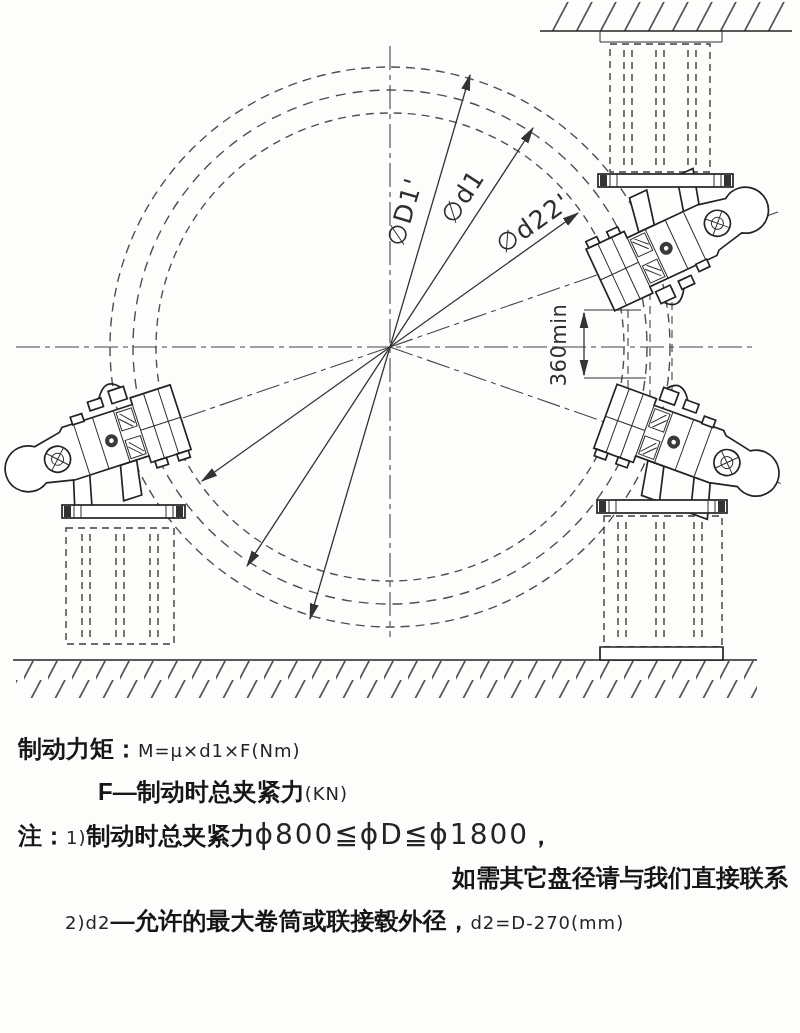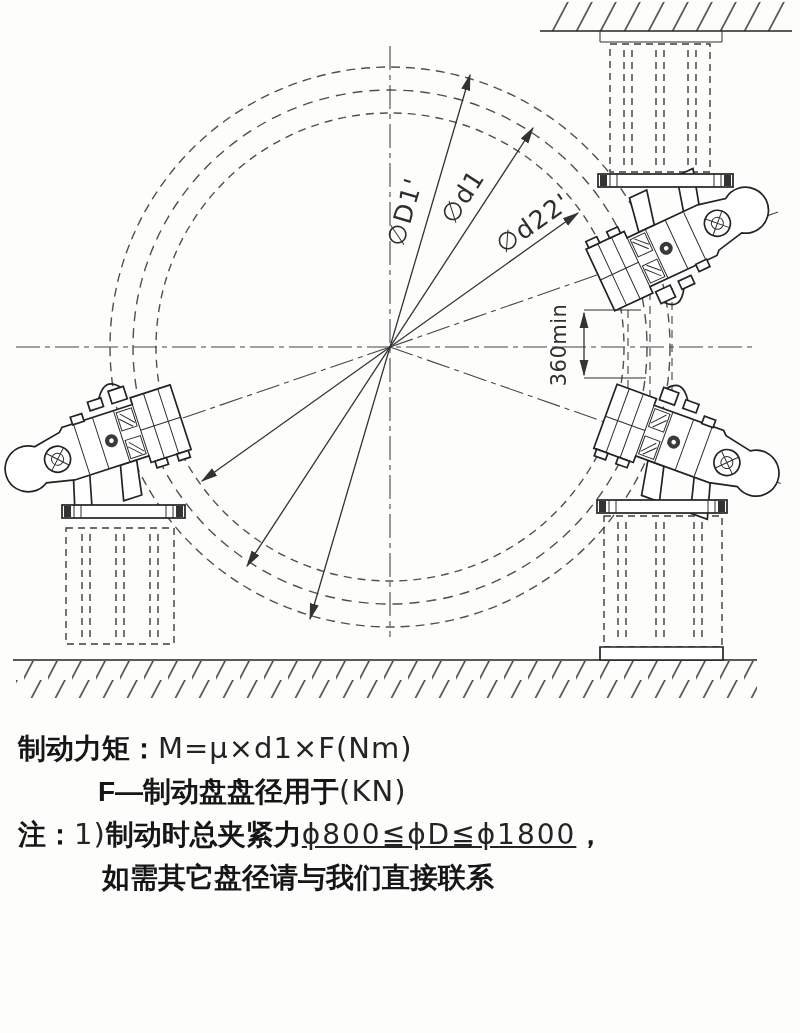--- a/index.html
+++ b/index.html
@@ -13,24 +13,24 @@
   .cl  {stroke:#454545;stroke-width:1.1;stroke-dasharray:24 5 5 5;fill:none;}
   .circ{stroke:#4f4f4f;stroke-width:1.4;fill:none;}
   .dsh {stroke:#525252;stroke-width:1.2;stroke-dasharray:8 6;fill:none;}
   .dim {stroke:#333333;stroke-width:1.3;fill:none;}
   .ped {stroke:#3c3c3c;stroke-width:1.4;stroke-dasharray:7 5;fill:none;}
   .dimtxt{font-family:"DejaVu Sans",sans-serif;font-size:25px;fill:#2e2e2e;letter-spacing:1.5px;}
   .dimtxt.small{font-size:21px;letter-spacing:0.5px;}
   
   .notes{position:absolute;left:18px;top:727px;width:770px;}
   .nl{white-space:nowrap;height:43px;line-height:43px;}
-  .cn{font-weight:700;font-size:28px;font-family:"Liberation Sans",sans-serif;color:#161616;}
-  .lt{font-weight:400;font-size:29px;font-family:"DejaVu Sans",sans-serif;color:#242424;letter-spacing:1px;}
-  .big{font-size:28px;letter-spacing:2px;text-decoration:underline;}
-  .ind3{padding-left:78px;} .ind4{padding-left:80px;} .ind6{padding-left:84px;} .ind7{padding-left:47px;}
+  .cn{font-weight:700;font-size:24px;font-family:"Liberation Sans",sans-serif;color:#161616;}
+  .lt{font-weight:400;font-size:18px;font-family:"DejaVu Sans",sans-serif;color:#242424;letter-spacing:1px;}
+  .big{font-size:28px;letter-spacing:2px;}
+  .ind3{padding-left:78px;} .ind4{padding-left:80px;} .ind6{padding-left:84px;text-align:right;} .ind7{padding-left:47px;}
   .gap{display:inline-block;width:10px;}
 </style>
 </head>
 <body>
 
 <div class="stage">
 
 <svg width="800" height="712" viewBox="0 0 800 712">
   <defs>
     <marker id="arr" viewBox="0 0 12 8" refX="11" refY="4" markerWidth="13" markerHeight="9" orient="auto-start-reverse">
@@ -141,21 +141,22 @@
     <path class="dim" d="M584,313 V375" marker-start="url(#arr)" marker-end="url(#arr)"></path>
     <text class="dimtxt small" transform="translate(566,345) rotate(-90)" text-anchor="middle">360min</text>
   </g>
 </svg>
 
 <div class="notes">
   <div class="nl"><span class="cn">制动力矩：</span><span class="lt">M=μ×d1×F(Nm)</span></div>
 
 
 
-  <div class="nl ind4"><span class="cn">F—制动盘盘径用于</span><span class="lt">(KN)</span></div>
+  <div class="nl ind4"><span class="cn">F—制动时总夹紧力</span><span class="lt">(KN)</span></div>
 
   <div class="nl"><span class="cn">注：</span><span class="lt">1)</span><span class="cn">制动时总夹紧力</span><span class="lt big">ϕ800≦ϕD≦ϕ1800</span><span class="cn">，</span></div>
 
   <div class="nl ind6"><span class="cn">如需其它盘径请与我们直接联系</span></div>
 
+  <div class="nl ind7"><span class="lt">2)</span><span class="lt">d2</span><span class="cn">—允许的最大卷筒或联接毂外径，</span><span class="lt">d2=D-270(mm)</span></div>
 </div>
 
 </div>
 
 </body></html>

